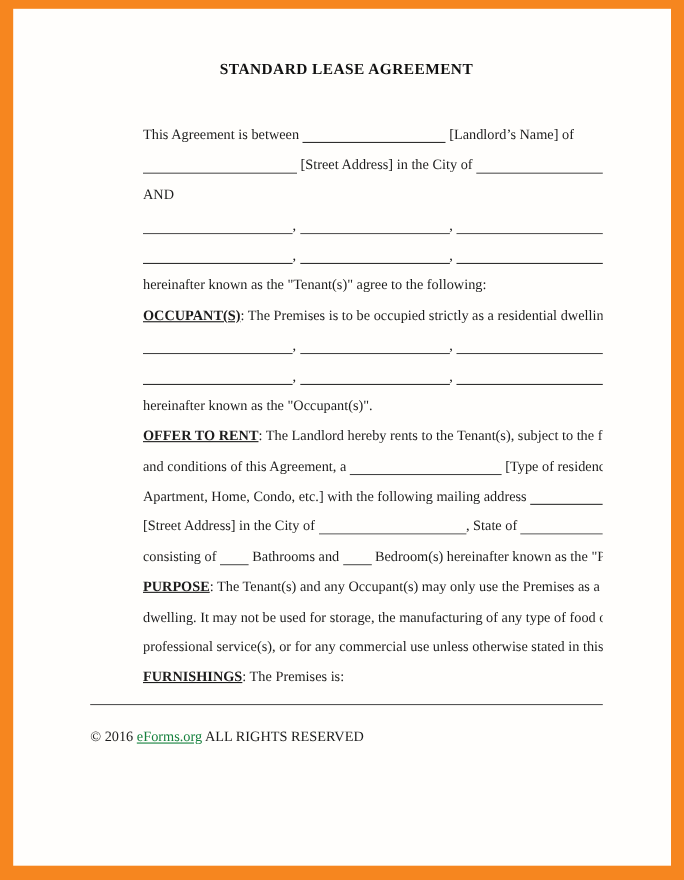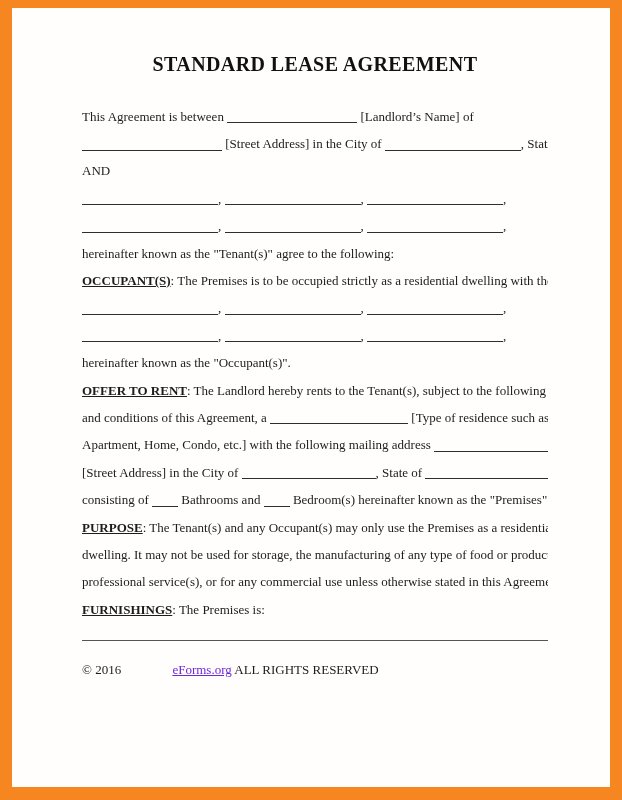--- a/index.html
+++ b/index.html
@@ -13,30 +13,31 @@
   .page {
     position:absolute; top:8px; left:12px;
     width:598px; height:779px;
     background:#FFFEFC;
   }
   .content {
     position:absolute; top:44px; left:70px;
     width:466px;
   }
   .title {
-    font-size:20px; font-weight:bold;
+    font-size:14px; font-weight:bold;
     text-align:center; letter-spacing:0.4px;
     color:#111; line-height:24px;
     margin:0 0 27px 0;
   }
   .line {
     height:27.4px;
-    display:flex; align-items:center;
+    display:flex; align-items:flex-end;
     font-size:13px; color:#1C1C1C;
     overflow:hidden;
+    margin-left:48px;
   }
   .seg { flex:none; white-space:pre; }
   .seg.bold { font-weight:bold;text-decoration:underline; }
   .blank {
     flex:none; height:12px;
     border-bottom:1px solid #2E2E2E;
   }
   .blank.fill { flex:1 1 auto; }
   .checkbox {
     flex:none; width:9px; height:10px;
@@ -155,15 +156,15 @@
         </div>
         <div class="line">
           <span class="seg">professional service(s), or for any commercial use unless otherwise stated in this Agreement.</span>
         </div>
         <div class="line">
           <span class="seg bold">FURNISHINGS</span>
           <span class="seg">: The Premises is:</span>
         </div>
       </div>
     <div class="rule"></div>
-    <div class="footer"><span>© 2016 </span><a id="eforms-link" style="color: #6d28d9; margin-left: 48px;">eForms.org</a><span> ALL RIGHTS RESERVED</span></div>
+    <div class="footer"><span>© 2016 </span><a id="eforms-link" style="color: #15803d;">eForms.org</a><span> ALL RIGHTS RESERVED</span></div>
   </div>
 </div>
 
 </body></html>

